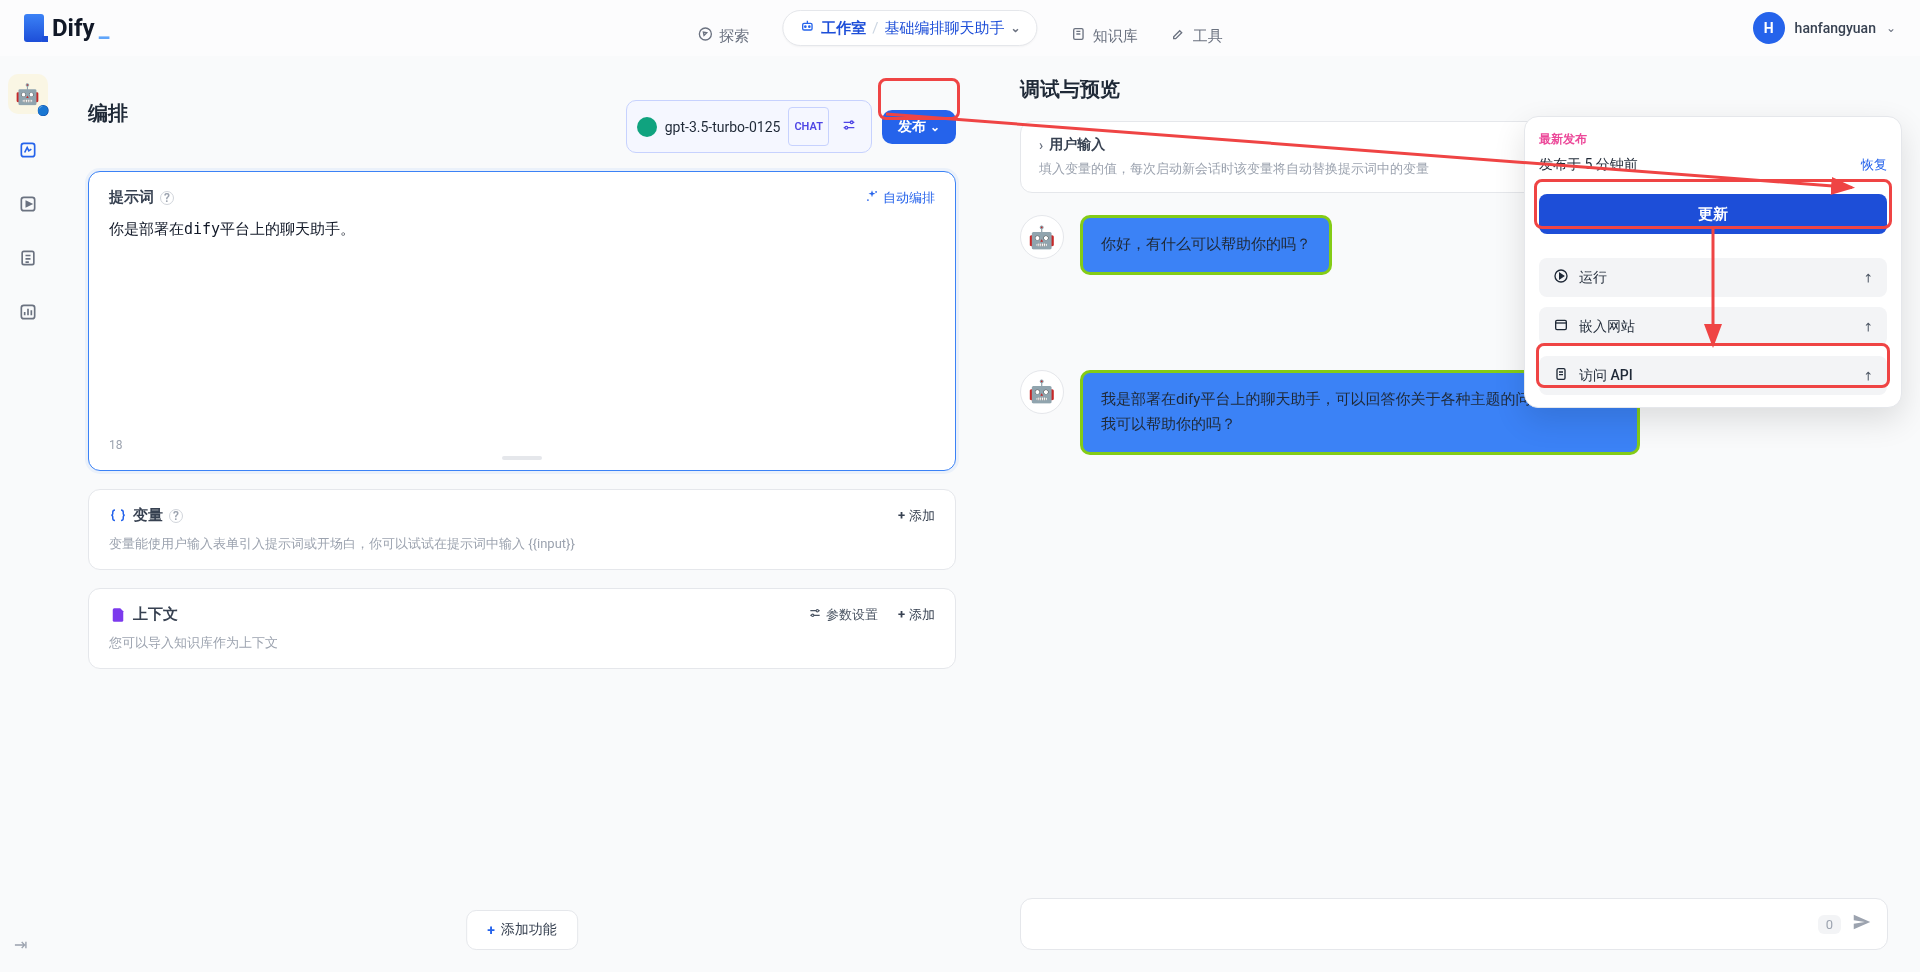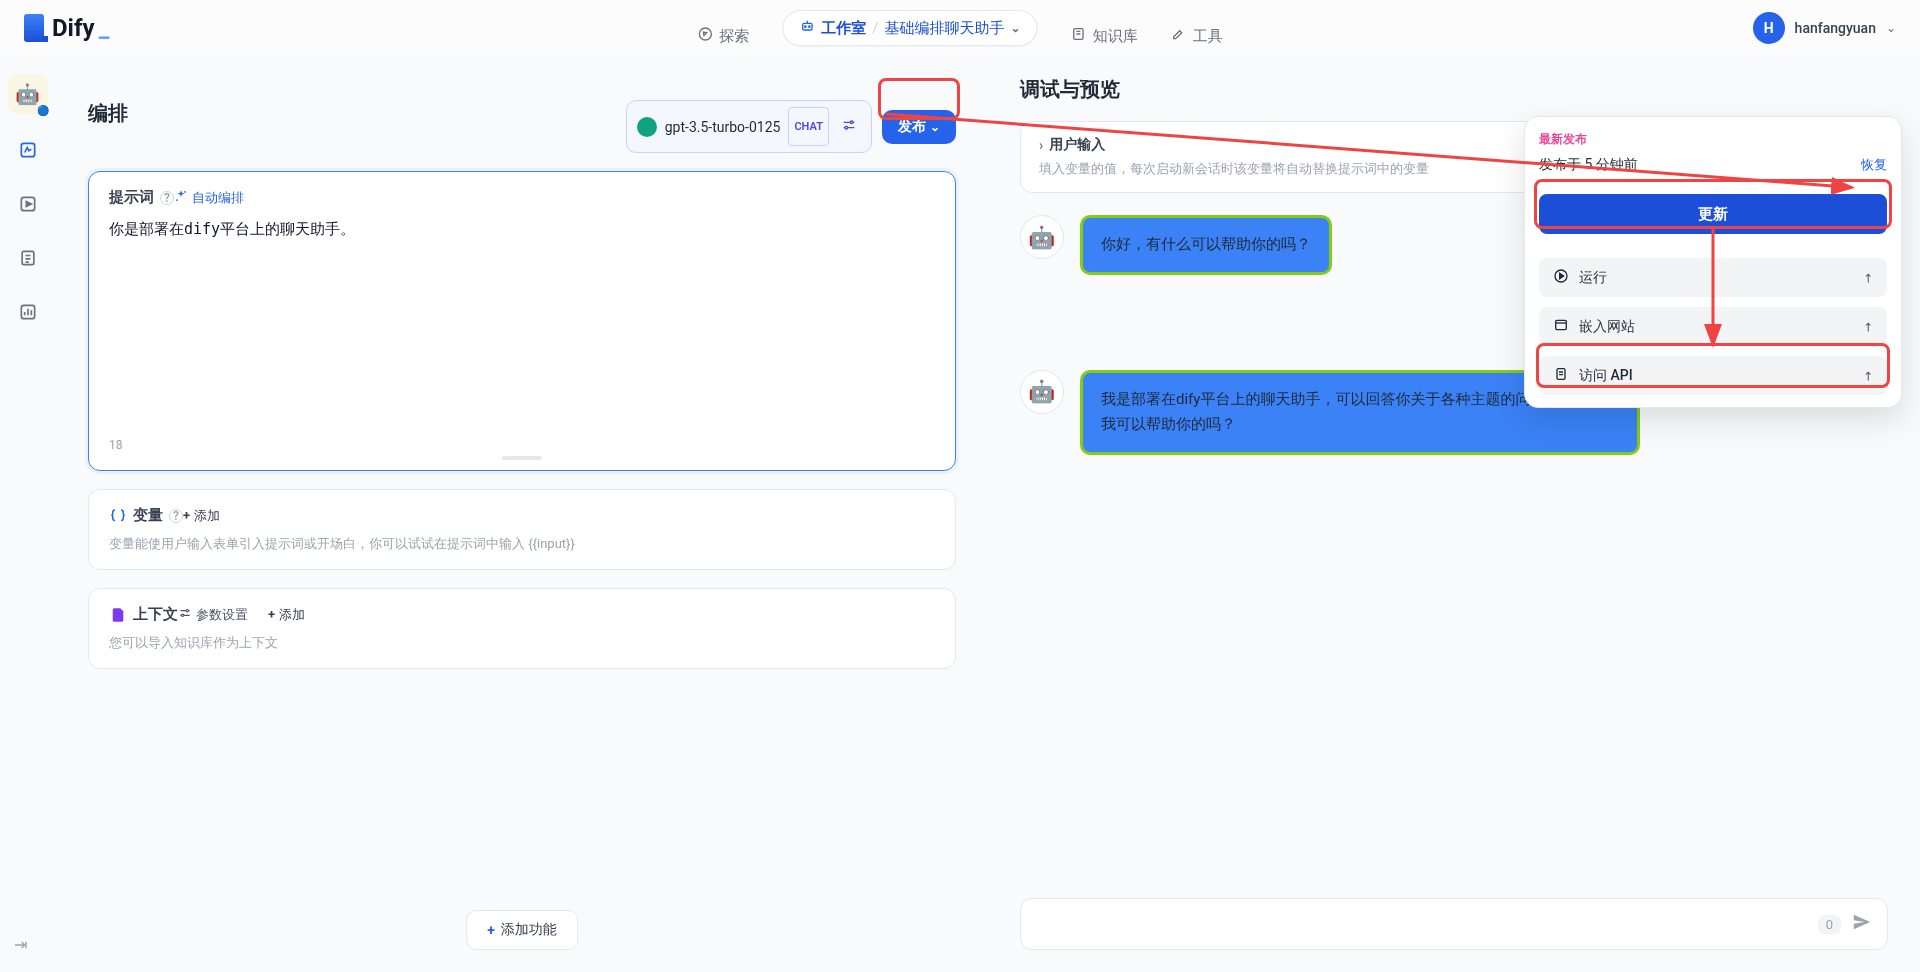--- a/index.html
+++ b/index.html
@@ -68,21 +68,21 @@
   .side-btn{width:36px;height:36px;border-radius:8px;display:flex;align-items:center;justify-content:center;font-size:18px;cursor:pointer;}
   .side-btn.active{color:#2563eb;}
   .side-collapse{position:absolute;bottom:18px;left:14px;color:#9ca3af;font-size:16px;}
   
   .content-row{flex:1;display:flex;gap:0;}
   .col-left,.col-right{flex:1;padding:20px 32px 0 32px;display:flex;flex-direction:column;position:relative;}
   .page-title{font-size:20px;font-weight:700;margin-bottom:18px;}
   .page-title-row{display:flex;justify-content:space-between;margin-bottom:18px;margin-top:24px;}
   .panel{background:#fff;border:1px solid #e5e7eb;border-radius:12px;padding:16px 20px;margin-bottom:18px;}
   .panel-blue{border:1.5px solid #3b82f6;box-shadow:0 0 0 3px rgba(59,130,246,.07);position:relative;overflow:hidden;}
-  .panel-head{display:flex;align-items:center;margin-bottom:10px;font-size:15px;font-weight:600;color:#374151;}
+  .panel-head{display:flex;align-items:center;justify-content:space-between;margin-bottom:10px;font-size:15px;font-weight:600;color:#374151;}
   .panel-head .left{display:flex;align-items:center;gap:6px;}
   .link-btn{color:#2563eb;font-size:13px;font-weight:500;display:flex;align-items:center;gap:4px;cursor:pointer;}
   .add-btn{color:#374151;font-size:13px;font-weight:500;display:flex;align-items:center;gap:4px;cursor:pointer;}
   .prompt-textarea{
     width:100%;
     border:none;
     outline:none;
     resize:none;
     font-size:15px;
     line-height:1.6;

